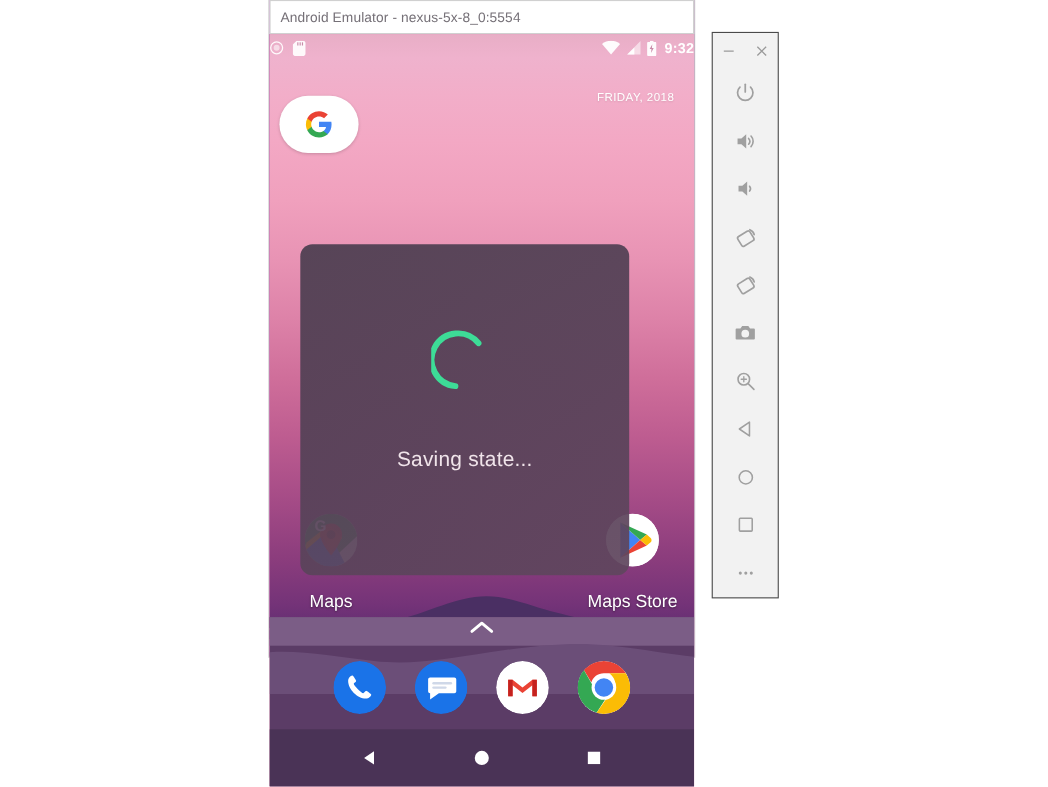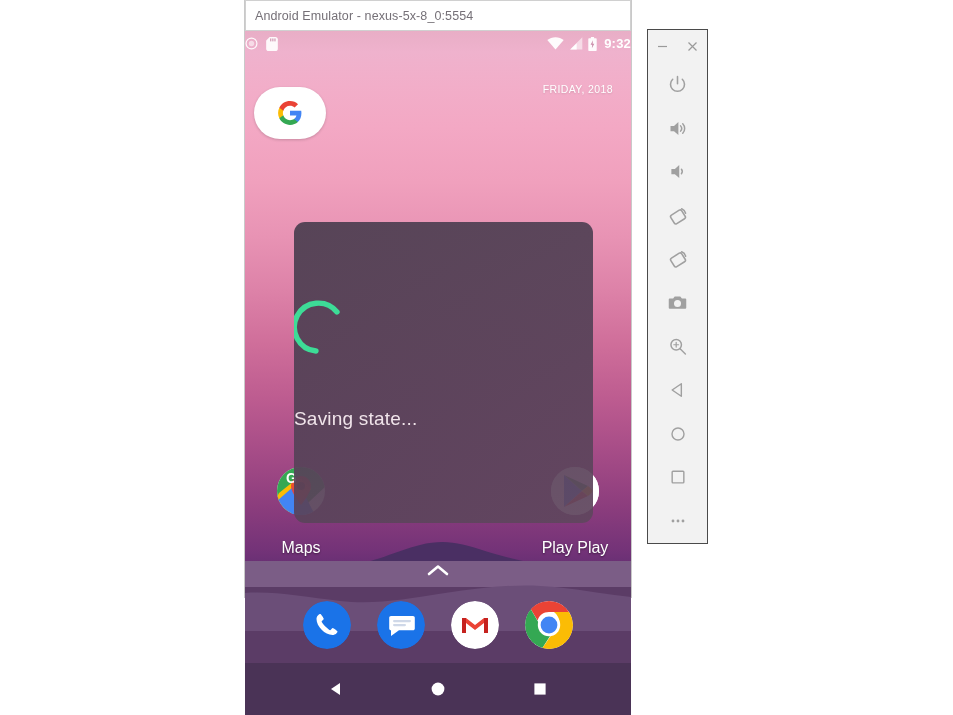--- a/index.html
+++ b/index.html
@@ -223,29 +223,29 @@
   .nav-btn {
     width: 38px; height: 38px;
     display: flex;
     align-items: center;
     justify-content: center;
   }
 
   
   #saving-overlay {
     position: absolute;
-    left: 49px;
+    left: 28px;
     top: 191px;
     width: 299px;
     height: 301px;
     border-radius: 11px;
     background: linear-gradient(160deg, rgba(76,62,80,0.93) 0%, rgba(86,66,88,0.93) 55%, rgba(96,70,94,0.93) 100%);
     display: flex;
     flex-direction: column;
-    align-items: flex-start;
+    align-items: center;
     justify-content: center;
   }
   #spinner-arc {
     width: 62px;
     height: 62px;
     margin-bottom: 58px;
     margin-top: -28px;
   }
   #saving-text {
     position: absolute;
@@ -380,21 +380,21 @@
       <div class="app-item">
         <div class="app-icon" style="background:#ffffff">
           <svg width="48" height="48" viewBox="0 0 48 48">
             <rect width="48" height="48" fill="#ffffff"></rect>
             <path d="M13,8 L13,40 L31,24 Z" fill="#4285F4"></path>
             <path d="M13,8 L31,24 L37,19 Z" fill="#34A853"></path>
             <path d="M13,40 L31,24 L37,29 Z" fill="#EA4335"></path>
             <path d="M31,24 L37,19 L40.5,22 C41.6,22.9 41.6,25.1 40.5,26 L37,29 Z" fill="#FBBC05"></path>
           </svg>
         </div>
-        <div class="app-label">Play Play</div>
+        <div class="app-label">Maps Store</div>
       </div>
     </div>
 
     <svg id="drawer-arrow" viewBox="0 0 22 14">
       <path d="M2,11 L11,3.5 L20,11" fill="none" stroke="#ffffff" stroke-width="2.6" stroke-linecap="round" stroke-linejoin="round"></path>
     </svg>
 
     <div id="dock">
       <div class="dock-icon">
         <svg width="48" height="48" viewBox="0 0 48 48">

